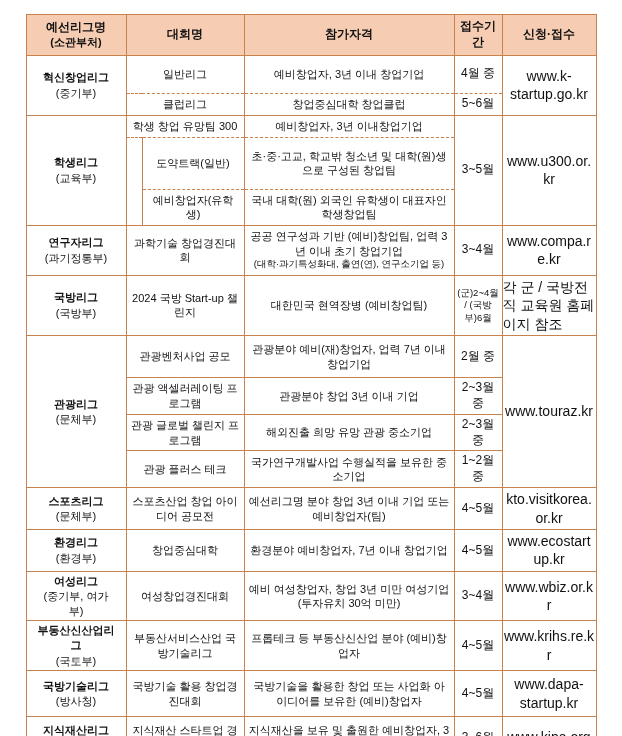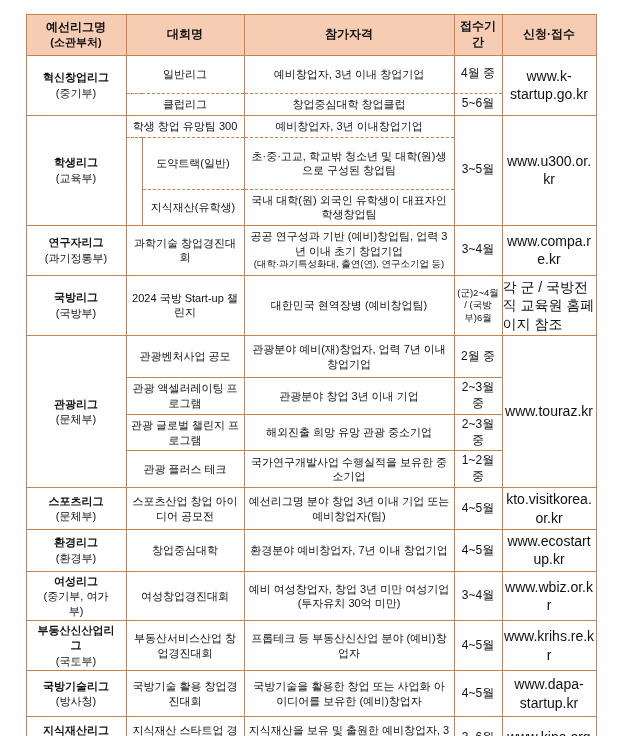--- a/index.html
+++ b/index.html
@@ -99,21 +99,21 @@
       <td class="dashb">예비창업자, 3년 이내창업기업</td>
       <td rowspan="3" class="period">3~5월</td>
       <td rowspan="3" class="apply">www.u300.or.kr</td>
     </tr>
     <tr style="height:52px">
       <td rowspan="2" class="spacer dasht"></td>
       <td class="dasht dashb">도약트랙(일반)</td>
       <td class="dasht dashb">초·중·고교, 학교밖 청소년 및 대학(원)생으로 구성된 창업팀</td>
     </tr>
     <tr style="height:36px">
-      <td class="dasht">지식재산(유학생)</td>
+      <td class="dasht">예비창업자(유학생)</td>
       <td class="dasht">국내 대학(원) 외국인 유학생이 대표자인 학생창업팀</td>
     </tr>
 
     <tr style="height:50px">
       <td class="league">
         <span class="lname">연구자리그</span>
         <span class="ministry">(과기정통부)</span>
       </td>
       <td colspan="2">과학기술 창업경진대회</td>
       <td>
@@ -192,21 +192,21 @@
       <td>예비 여성창업자, 창업 3년 미만 여성기업 (투자유치 30억 미만)</td>
       <td class="period">3~4월</td>
       <td class="apply">www.wbiz.or.kr</td>
     </tr>
 
     <tr style="height:38px">
       <td class="league">
         <span class="lname">부동산신산업리그</span>
         <span class="ministry">(국토부)</span>
       </td>
-      <td colspan="2">부동산서비스산업 창업경진대회</td>
+      <td colspan="2">부동산서비스산업 국방기술리그</td>
       <td>프롭테크 등 부동산신산업 분야 (예비)창업자</td>
       <td class="period">4~5월</td>
       <td class="apply">www.krihs.re.kr</td>
     </tr>
 
     <tr style="height:46px">
       <td class="league">
         <span class="lname">국방기술리그</span>
         <span class="ministry">(방사청)</span>
       </td>

